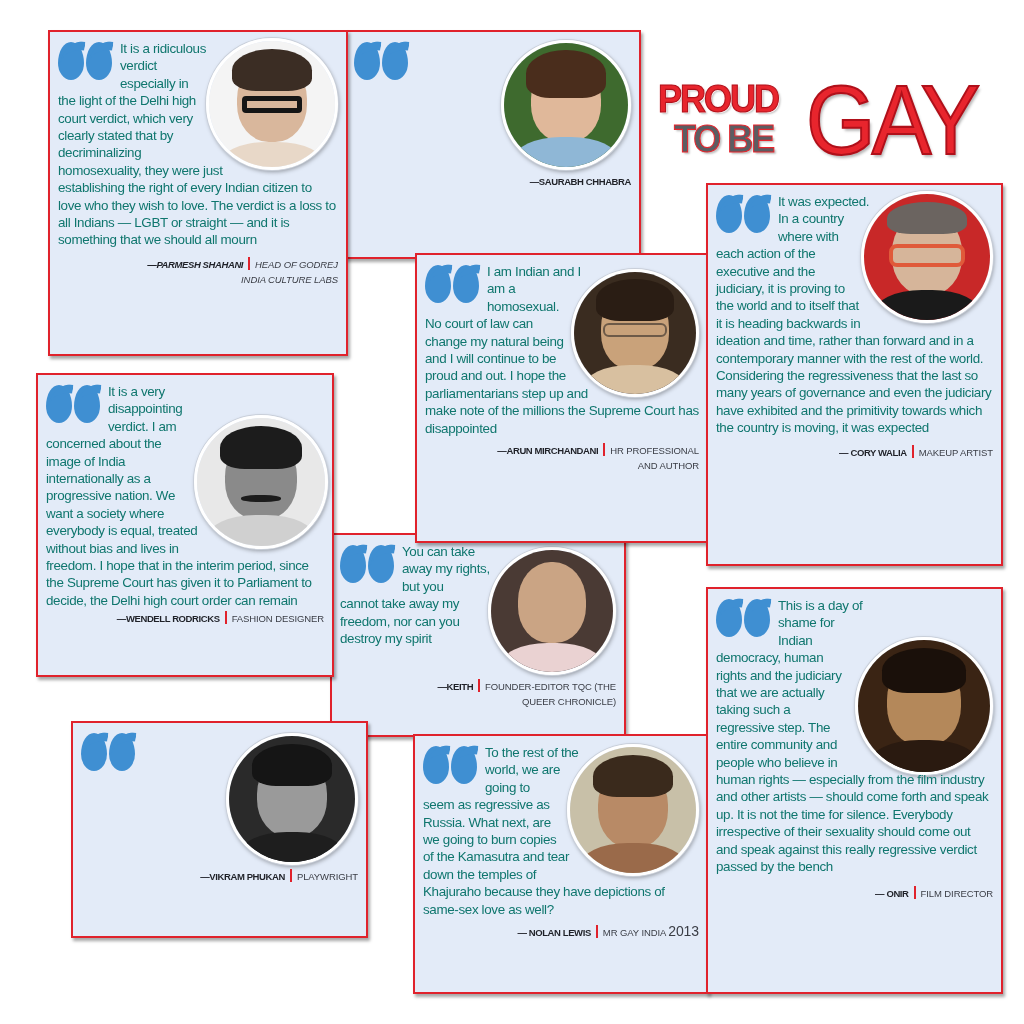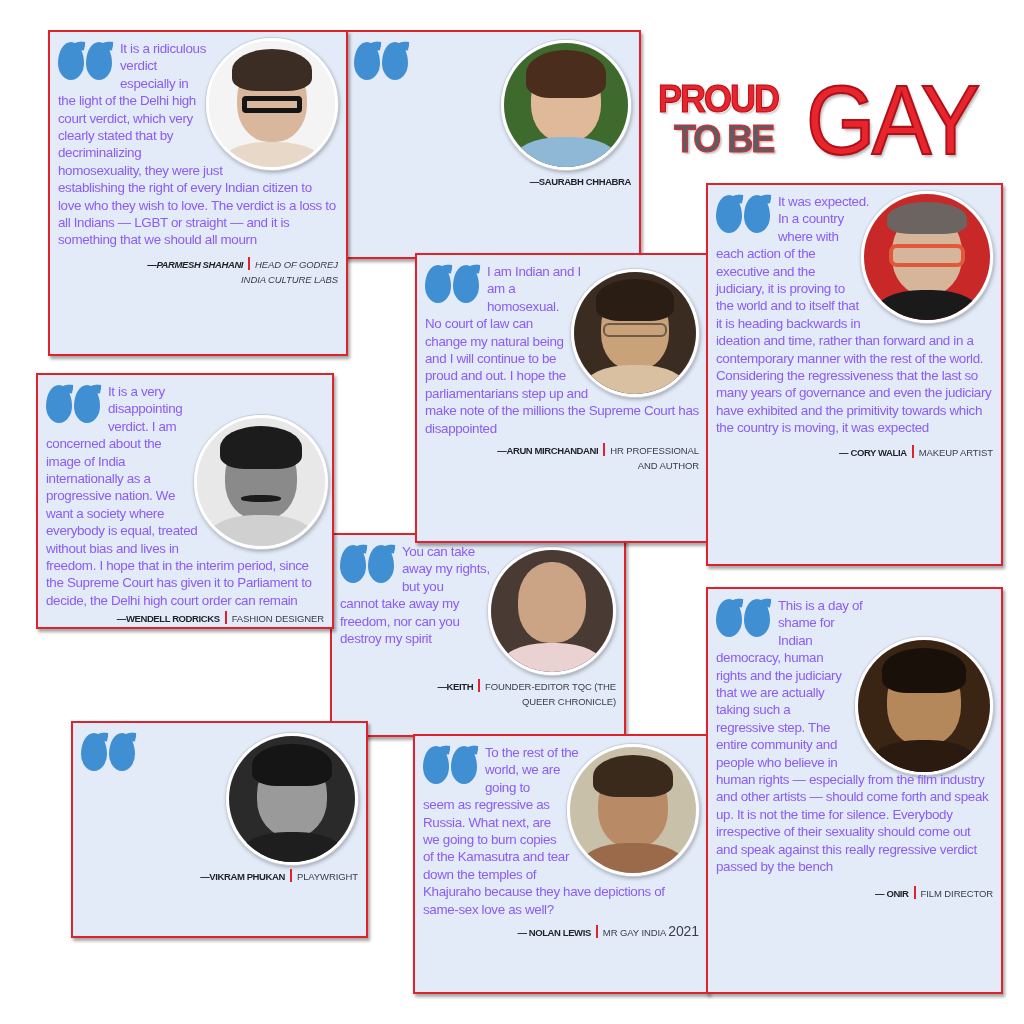--- a/index.html
+++ b/index.html
@@ -46,21 +46,21 @@
     border-radius: 50%;
     border: 3px solid #ffffff;
     box-shadow: 0 0 0 1px #c9cfd9, 1px 2px 4px rgba(0,0,0,0.35);
     margin: 0 0 4px 6px;
     shape-outside: circle(50%);
   }
   .quote-text {
     font-size: 13.4px;
     line-height: 17.4px;
     letter-spacing: -0.35px;
-    color: #8b5cf6;
+    color: #0f766e;
   }
   .attrib {
     clear: both;
     text-align: right;
     font-size: 9.5px;
     line-height: 15px;
     margin-top: 6px;
     letter-spacing: -0.1px;
     text-transform: uppercase;
   }
@@ -212,21 +212,21 @@
       <span class="q1"></span>
       <span class="q2"></span>
     </div>
   <div class="quote-text">I am Indian and I am a homosexual. No court of law can change my natural being and I will continue to be proud and out. I hope the parliamentarians step up and make note of the millions the Supreme Court has disappointed</div>
   <div class="attrib" style="margin-top:6px;">
     <span class="name">—ARUN MIRCHANDANI</span><span class="sep"></span><span class="role">HR PROFESSIONAL</span>
     <span class="role-line2">AND AUTHOR</span>
   </div>
 </div>
 
-<div class="card" style="left:36px; top:373px; width:298px; height:256px; z-index:3;">
+<div class="card" style="left:36px; top:373px; width:298px; height:304px; z-index:3;">
   <div class="photo" style="width:134px; height:134px; margin-top:32px; margin-right:-4px;">
     <div class="face" style="background:#e8e8e8;">
       <div class="head" style="background:#8a8a8a;"></div>
       <div class="hair" style="background:#1c1c1c;"></div>
       <div style="position:absolute; left:34%; top:60%; width:32%; height:6%; background:#1c1c1c; border-radius:40%;"></div>
       <div class="body" style="background:#d0d0d0;"></div>
     </div>
   </div>
   <div class="quote-mark">
       <span class="q1"></span>
@@ -298,15 +298,15 @@
       <div class="hair" style="background:#3a2a1c;"></div>
       <div class="body" style="background:#9a6a4a;"></div>
     </div>
   </div>
   <div class="quote-mark">
       <span class="q1"></span>
       <span class="q2"></span>
     </div>
   <div class="quote-text">To the rest of the world, we are going to seem as regressive as Russia. What next, are we going to burn copies of the Kamasutra and tear down the temples of Khajuraho because they have depictions of same-sex love as well?</div>
   <div class="attrib" style="margin-top:6px;">
-    <span class="name">— NOLAN LEWIS</span><span class="sep"></span><span class="role">MR GAY INDIA</span> <span class="role year">2021</span>
+    <span class="name">— NOLAN LEWIS</span><span class="sep"></span><span class="role">MR GAY INDIA</span> <span class="role year">2013</span>
   </div>
 </div>
 
 </body></html>

